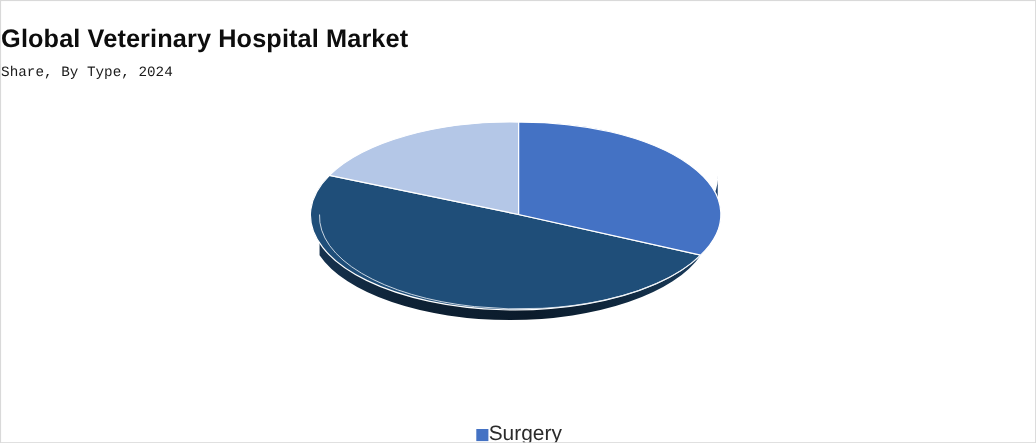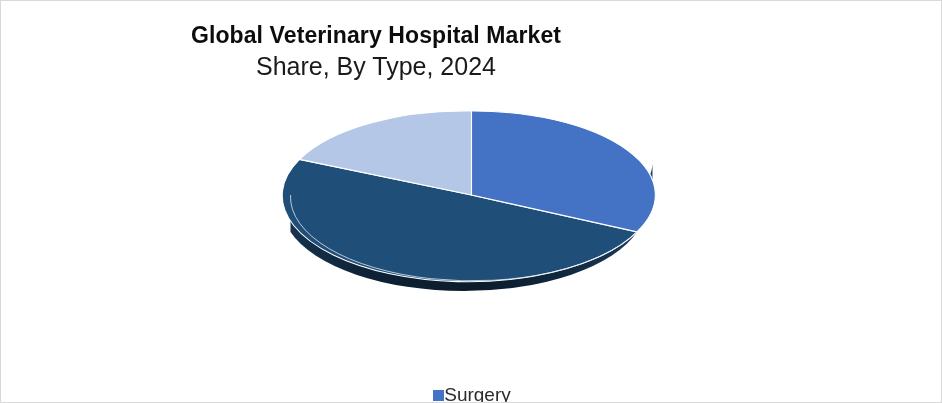--- a/index.html
+++ b/index.html
@@ -17,35 +17,35 @@
     box-sizing: border-box;
     background: #ffffff;
     border: 1px solid #d9d9d9;
     overflow: hidden;
   }
   .title-block {
     position: absolute;
     top: 20px;
     left: 0;
     width: 750px;
-    text-align: center;
   }
   .chart-title {
     font-size: 23px;
     font-weight: bold;
     color: #0d0d0d;
     letter-spacing: 0.1px;
     line-height: 28px;
   }
   .chart-subtitle {
-    font-size: 25px;
+    font-size: 13px;
     font-weight: normal;
     color: #1a1a1a;
     line-height: 26px;
     margin-top: 4px;
+    font-family: Liberation Mono, monospace;
   }
 
   
   .pie-wrap {
     position: absolute;
     left: 289px;
     top: 110px;
     width: 363px;
     height: 205px;
   }

